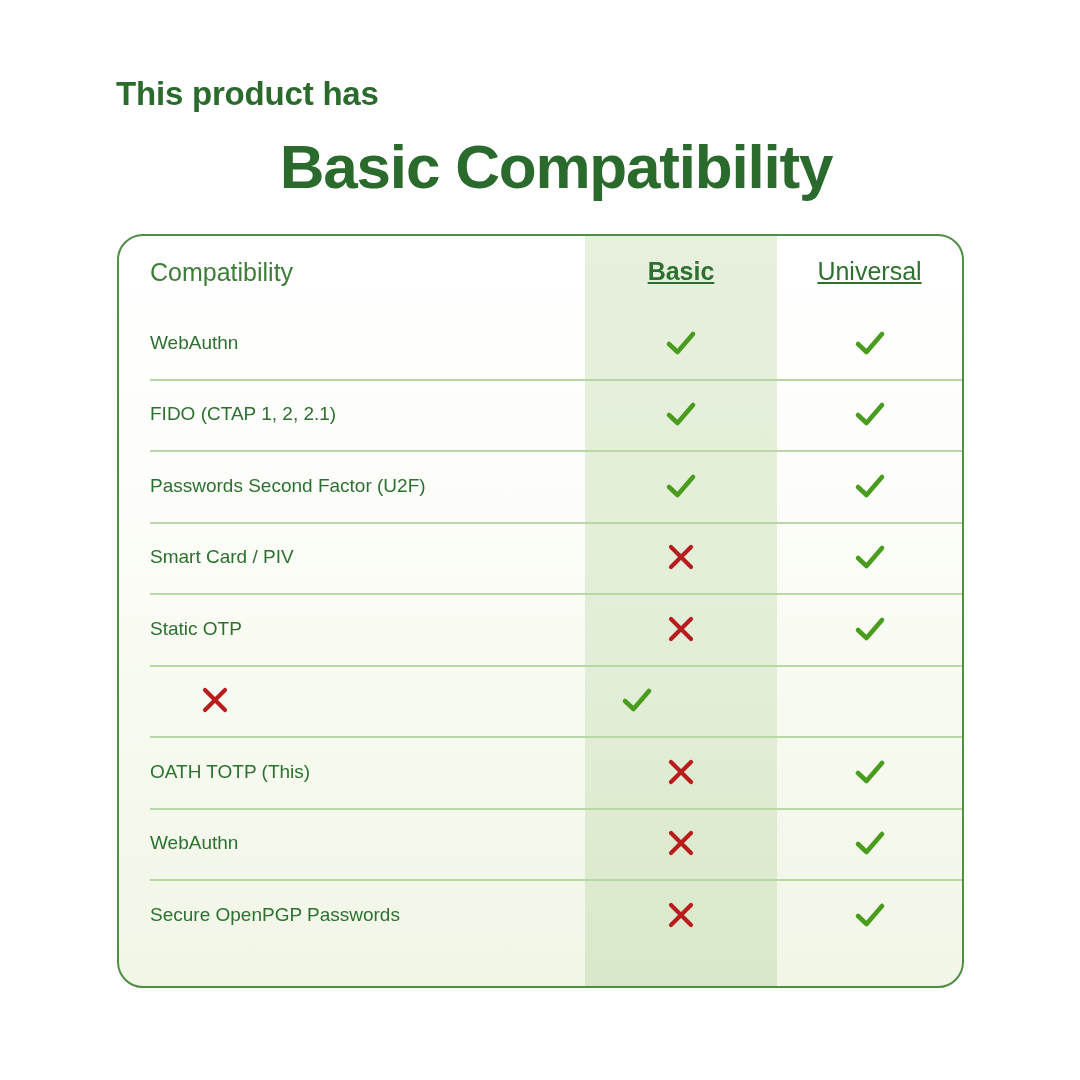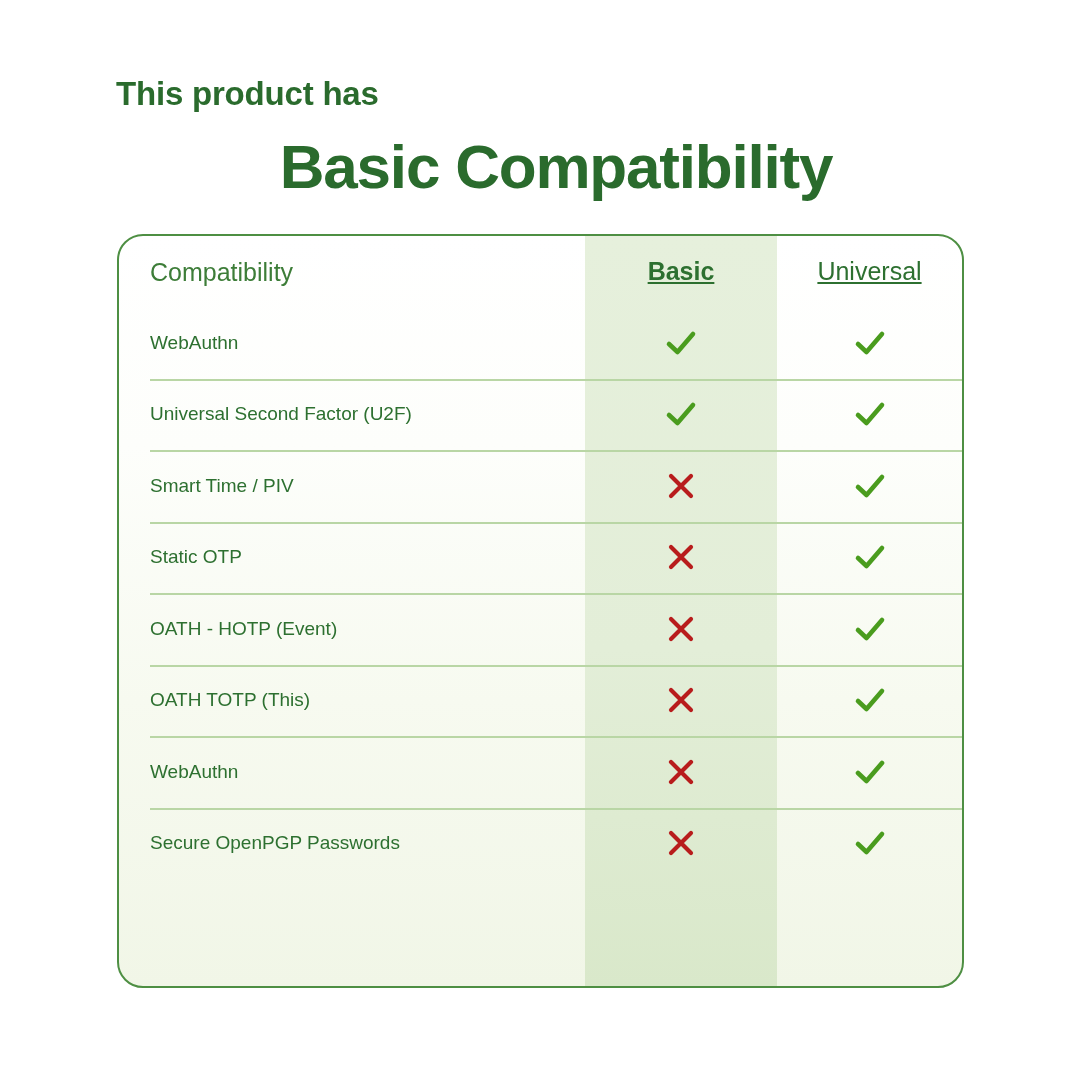--- a/index.html
+++ b/index.html
@@ -145,35 +145,49 @@
             </svg>
           </div>
           <div class="cell-mark adv">
             <svg viewBox="0 0 34 34" class="icon-check">
               <path d="M5 18 L13.5 26 L29 8" stroke="#4a9c1e" stroke-width="4.6" fill="none" stroke-linecap="round" stroke-linejoin="round"></path>
             </svg>
           </div>
         </div>
         <div class="row">
           <div class="divider"></div>
-          <div class="cell-label">Universal Second Factor (U2F)</div>
-          <div class="cell-mark">
-            <svg viewBox="0 0 34 34" class="icon-check">
-              <path d="M5 18 L13.5 26 L29 8" stroke="#4a9c1e" stroke-width="4.6" fill="none" stroke-linecap="round" stroke-linejoin="round"></path>
-            </svg>
-          </div>
-          <div class="cell-mark adv">
-            <svg viewBox="0 0 34 34" class="icon-check">
-              <path d="M5 18 L13.5 26 L29 8" stroke="#4a9c1e" stroke-width="4.6" fill="none" stroke-linecap="round" stroke-linejoin="round"></path>
-            </svg>
-          </div>
-        </div>
-        <div class="row">
-          <div class="divider"></div>
-          <div class="cell-label">Smart Time / PIV</div>
+          <div class="cell-label">FIDO (CTAP 1, 2, 2.1)</div>
+          <div class="cell-mark">
+            <svg viewBox="0 0 34 34" class="icon-check">
+              <path d="M5 18 L13.5 26 L29 8" stroke="#4a9c1e" stroke-width="4.6" fill="none" stroke-linecap="round" stroke-linejoin="round"></path>
+            </svg>
+          </div>
+          <div class="cell-mark adv">
+            <svg viewBox="0 0 34 34" class="icon-check">
+              <path d="M5 18 L13.5 26 L29 8" stroke="#4a9c1e" stroke-width="4.6" fill="none" stroke-linecap="round" stroke-linejoin="round"></path>
+            </svg>
+          </div>
+        </div>
+        <div class="row">
+          <div class="divider"></div>
+          <div class="cell-label">Passwords Second Factor (U2F)</div>
+          <div class="cell-mark">
+            <svg viewBox="0 0 34 34" class="icon-check">
+              <path d="M5 18 L13.5 26 L29 8" stroke="#4a9c1e" stroke-width="4.6" fill="none" stroke-linecap="round" stroke-linejoin="round"></path>
+            </svg>
+          </div>
+          <div class="cell-mark adv">
+            <svg viewBox="0 0 34 34" class="icon-check">
+              <path d="M5 18 L13.5 26 L29 8" stroke="#4a9c1e" stroke-width="4.6" fill="none" stroke-linecap="round" stroke-linejoin="round"></path>
+            </svg>
+          </div>
+        </div>
+        <div class="row">
+          <div class="divider"></div>
+          <div class="cell-label">Smart Card / PIV</div>
           <div class="cell-mark">
             <svg viewBox="0 0 34 34" class="icon-cross">
               <path d="M7 7 L27 27 M27 7 L7 27" stroke="#b81c1c" stroke-width="4.2" fill="none" stroke-linecap="round" stroke-linejoin="round"></path>
             </svg>
           </div>
           <div class="cell-mark adv">
             <svg viewBox="0 0 34 34" class="icon-check">
               <path d="M5 18 L13.5 26 L29 8" stroke="#4a9c1e" stroke-width="4.6" fill="none" stroke-linecap="round" stroke-linejoin="round"></path>
             </svg>
           </div>
@@ -187,21 +201,20 @@
             </svg>
           </div>
           <div class="cell-mark adv">
             <svg viewBox="0 0 34 34" class="icon-check">
               <path d="M5 18 L13.5 26 L29 8" stroke="#4a9c1e" stroke-width="4.6" fill="none" stroke-linecap="round" stroke-linejoin="round"></path>
             </svg>
           </div>
         </div>
         <div class="row">
           <div class="divider"></div>
-          <div class="cell-label">OATH - HOTP (Event)</div>
           <div class="cell-mark">
             <svg viewBox="0 0 34 34" class="icon-cross">
               <path d="M7 7 L27 27 M27 7 L7 27" stroke="#b81c1c" stroke-width="4.2" fill="none" stroke-linecap="round" stroke-linejoin="round"></path>
             </svg>
           </div>
           <div class="cell-mark adv">
             <svg viewBox="0 0 34 34" class="icon-check">
               <path d="M5 18 L13.5 26 L29 8" stroke="#4a9c1e" stroke-width="4.6" fill="none" stroke-linecap="round" stroke-linejoin="round"></path>
             </svg>
           </div>

